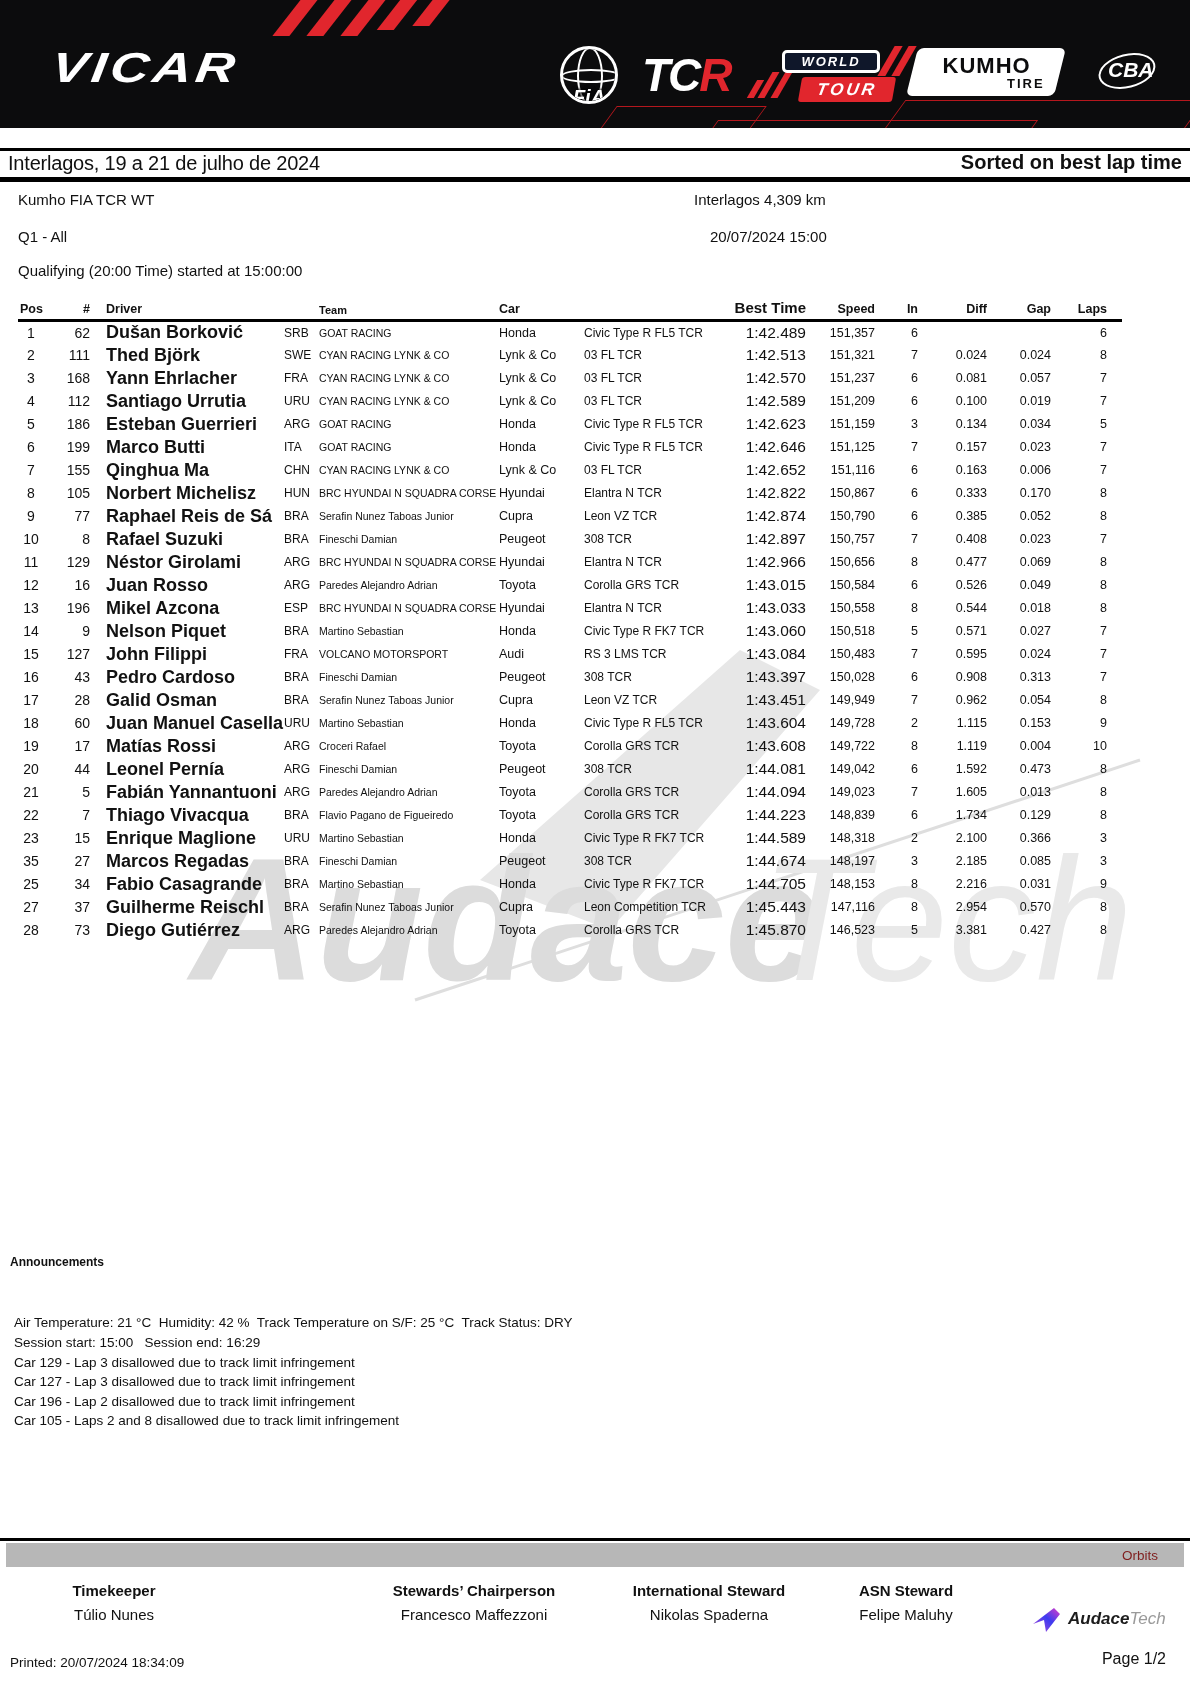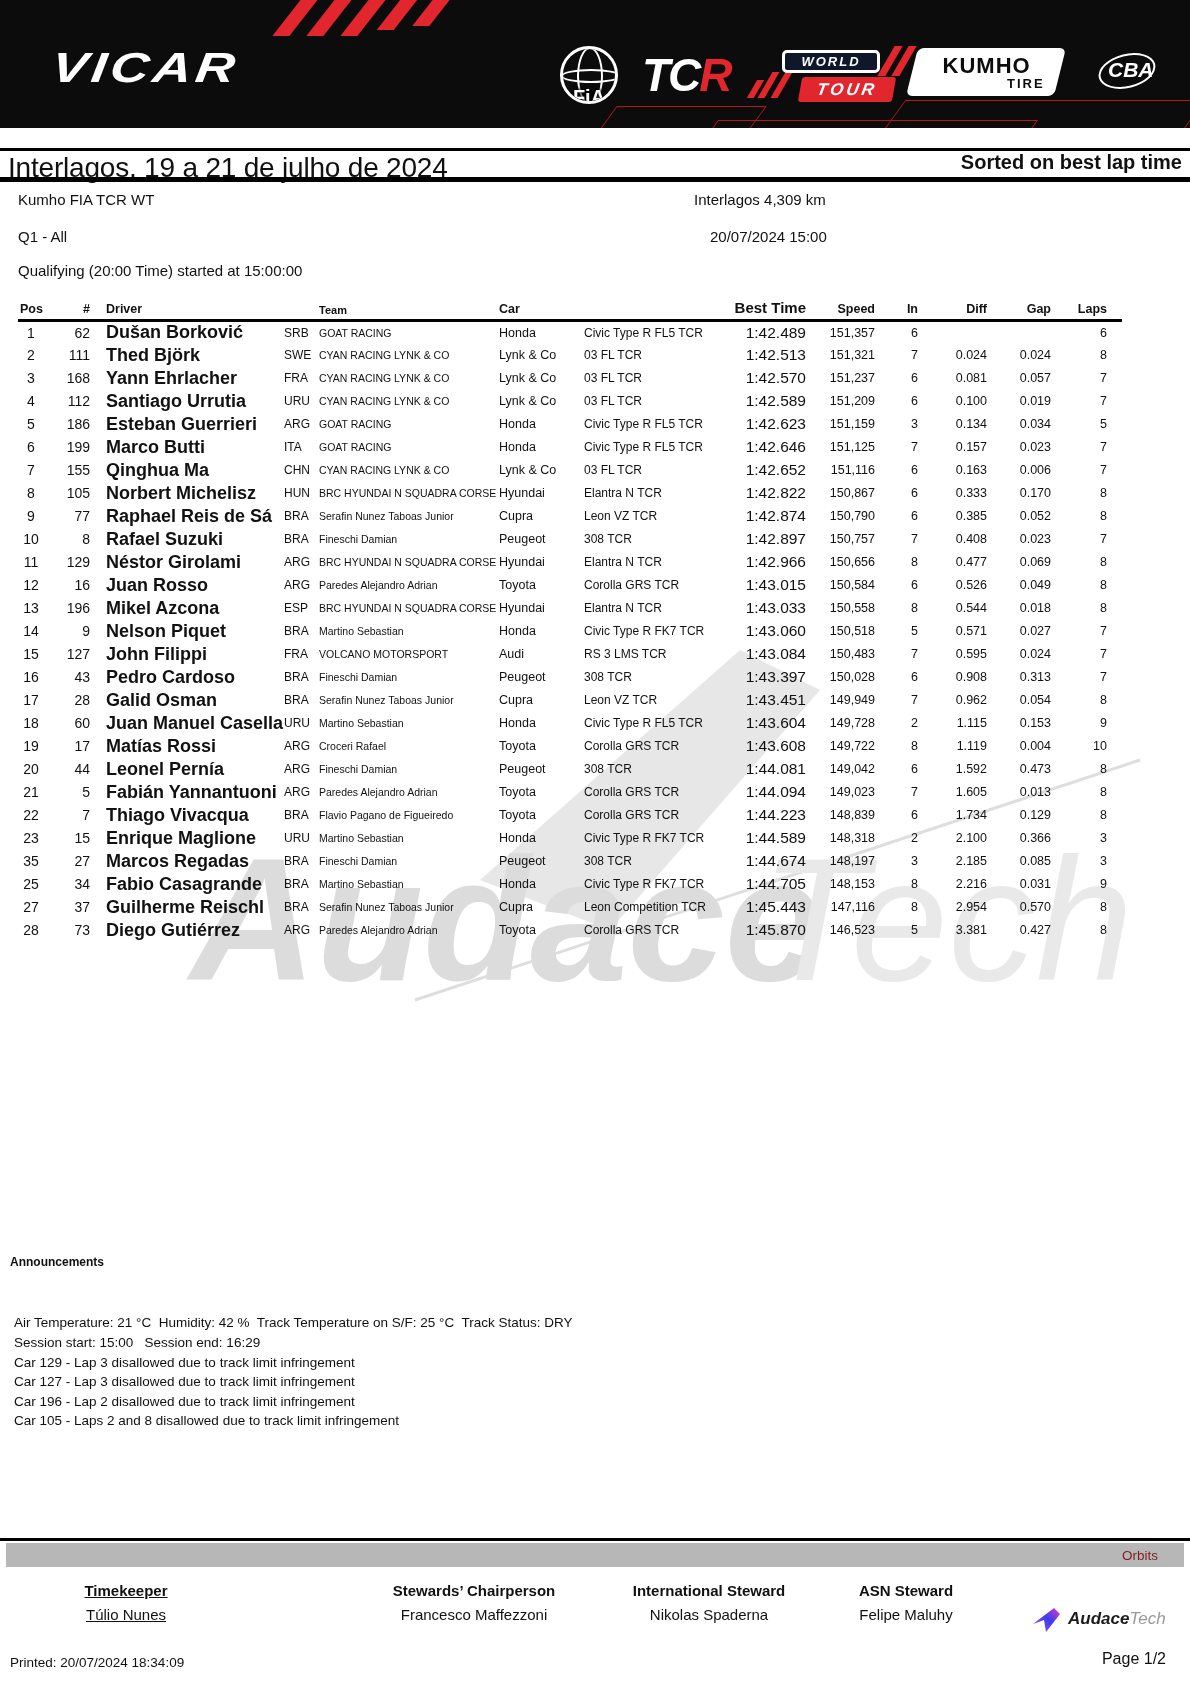--- a/index.html
+++ b/index.html
@@ -18,21 +18,21 @@
   .stripes { position:absolute; left:288px; top:-4px; display:flex; gap:17px; }
   .stripes span { width:17px; height:40px; background:#e1262d; transform:skewX(-38deg); display:block; }
   .stripes span:nth-child(4){ height:34px; }
   .stripes span:nth-child(5){ height:30px; }
   .fia {
     position:absolute; left:560px; top:46px; width:58px; height:58px; border:3px solid #fff; border-radius:50%;
     display:flex; align-items:center; justify-content:center; color:#fff; overflow:hidden;
   }
   .fia .merid { position:absolute; left:14px; top:-2px; width:26px; height:58px; border:2px solid #fff; border-radius:50%; }
   .fia .lat   { position:absolute; left:-2px; top:20px; width:60px; height:14px; border:2px solid #fff; border-radius:50%; }
-  .fia b { position:relative; font-size:20px; z-index:2; text-shadow:0 0 4px #000, 0 0 4px #000;margin-top:44px; }
+  .fia b { position:relative; font-style:italic; font-size:20px; z-index:2; text-shadow:0 0 4px #000, 0 0 4px #000;margin-top:44px; }
   .tcr { position:absolute; left:642px; top:48px; font-style:italic; font-weight:900; font-size:46px; letter-spacing:-2px; }
   .tcr .tc { color:#fff; } .tcr .r { color:#e1262d; }
   .tcr-bars { position:absolute; left:752px; top:72px; display:flex; gap:6px; }
   .tcr-bars span { width:7px; height:26px; background:#e1262d; transform:skewX(-30deg); }
   .tcr-bars span:nth-child(1){ height:18px; margin-top:8px; }
   .world-box {
     position:absolute; left:782px; top:50px; width:98px; height:23px; border:3px solid #fff; border-radius:5px;
     background:#0f172a; color:#fff; font-weight:bold; font-style:italic; font-size:13px; letter-spacing:2px;
     display:flex; align-items:center; justify-content:center;
   }
@@ -54,21 +54,21 @@
   .cba .ell { position:absolute; left:0; top:2px; width:58px; height:34px; border:2px solid #fff; border-radius:50%; transform:rotate(-14deg); }
   .cba b { position:absolute; left:10px; top:6px; color:#fff; font-style:italic; font-size:21px; letter-spacing:0; }
   .redbox { position:absolute; border:1px solid #b5171d; transform:skewX(-36deg); }
   .rb1 { left:595px; top:106px; width:150px; height:60px; }
   .rb2 { left:700px; top:120px; width:320px; height:50px; }
   .rb3 { left:880px; top:100px; width:300px; height:70px; }
 
   
   .rule-top { position:absolute; left:0; top:148px; width:1190px; height:3px; background:#000; }
   .rule-bottom { position:absolute; left:0; top:177px; width:1190px; height:5px; background:#000; }
-  .event-title { position:absolute; left:8px; top:152px; font-size:28px; letter-spacing:-0.2px; }
+  .event-title { position:absolute; left:8px; top:152px; font-size:20px; letter-spacing:-0.2px; }
   .sorted { position:absolute; right:8px; top:151px; font-size:20px; font-weight:bold; }
 
   
   .info { position:absolute; left:0; top:0; width:1190px; font-size:15px; }
   .inf-champ { position:absolute; left:18px; top:191px; }
   .inf-track { position:absolute; left:694px; top:191px; }
   .inf-session { position:absolute; left:18px; top:228px; }
   .inf-date { position:absolute; left:710px; top:228px; }
   .inf-note { position:absolute; left:18px; top:262px; }
 
@@ -115,21 +115,21 @@
 
   
   .foot-rule { position:absolute; left:0; top:1538px; width:1190px; height:3px; background:#000; }
   .orbits-bar {
     position:absolute; left:6px; top:1543px; width:1178px; height:24px; background:#b7b7b7;
     display:flex; align-items:center; justify-content:flex-end; padding-right:26px; font-size:13.5px; color:#7f1d1d;
   }
   .sig { position:absolute; text-align:center; transform:translateX(-50%); white-space:nowrap; }
   .sig .role { font-weight:bold; font-size:15px; display:block; }
   .sig .name { font-size:15px; display:block; margin-top:7px; }
-  .sig1 { left:126px; top:1582px;text-decoration:underline; } .sig2 { left:474px; top:1582px; }
+  .sig1 { left:114px; top:1582px; } .sig2 { left:474px; top:1582px; }
   .sig3 { left:709px; top:1582px; } .sig4 { left:906px; top:1582px; }
   .audace { position:absolute; left:1032px; top:1604px; display:flex; align-items:center; }
   .audace svg { display:block; }
   .audace .a-bold { font-style:italic; font-weight:bold; font-size:17px; color:#1c1c1c; margin-left:2px; }
   .audace .a-light { font-style:italic; font-size:17px; color:#9a9a9a; }
   .printed { position:absolute; left:10px; top:1655px; font-size:13.5px; }
   .pageno  { position:absolute; right:24px; top:1650px; font-size:16px; }
 </style>
 </head>
 <body>

